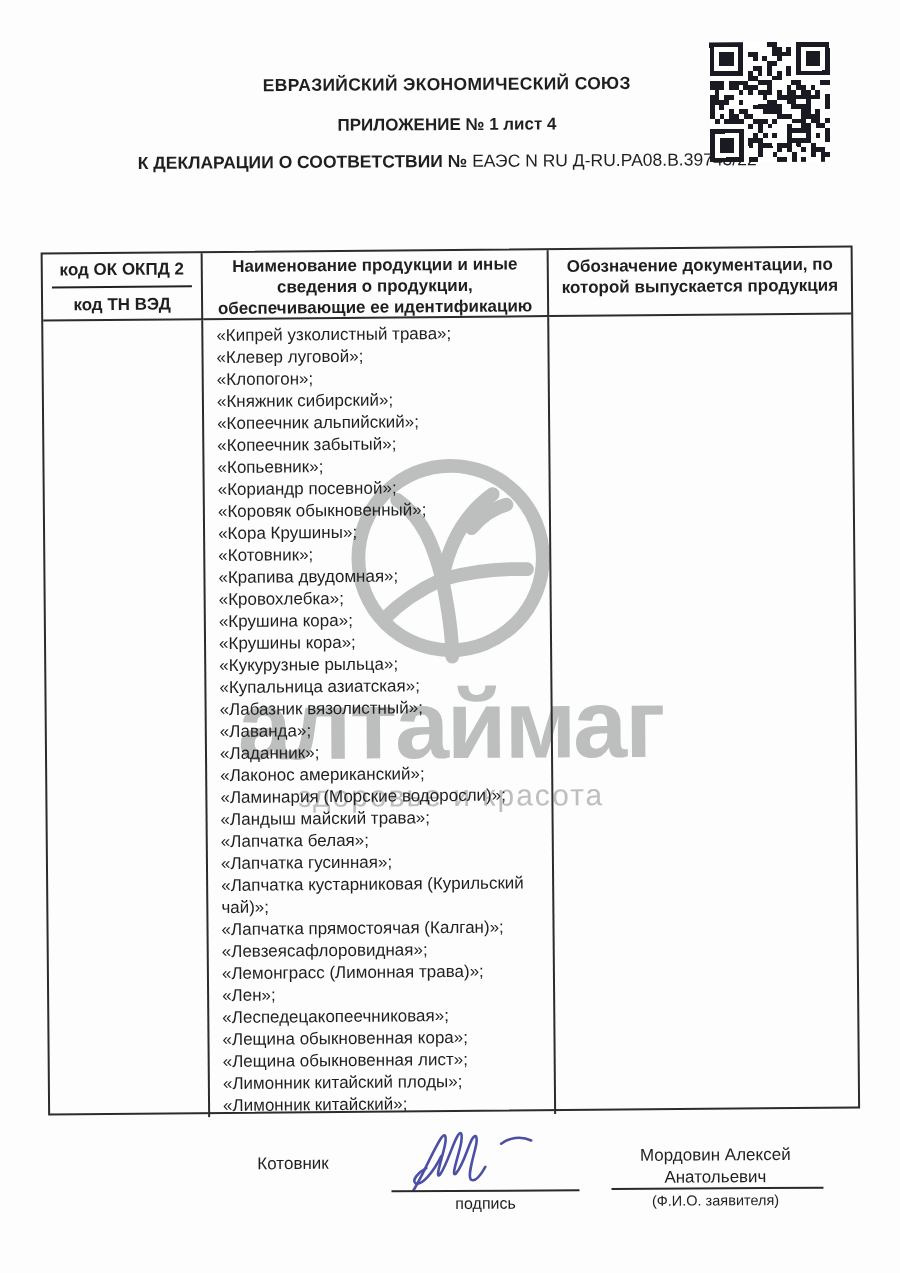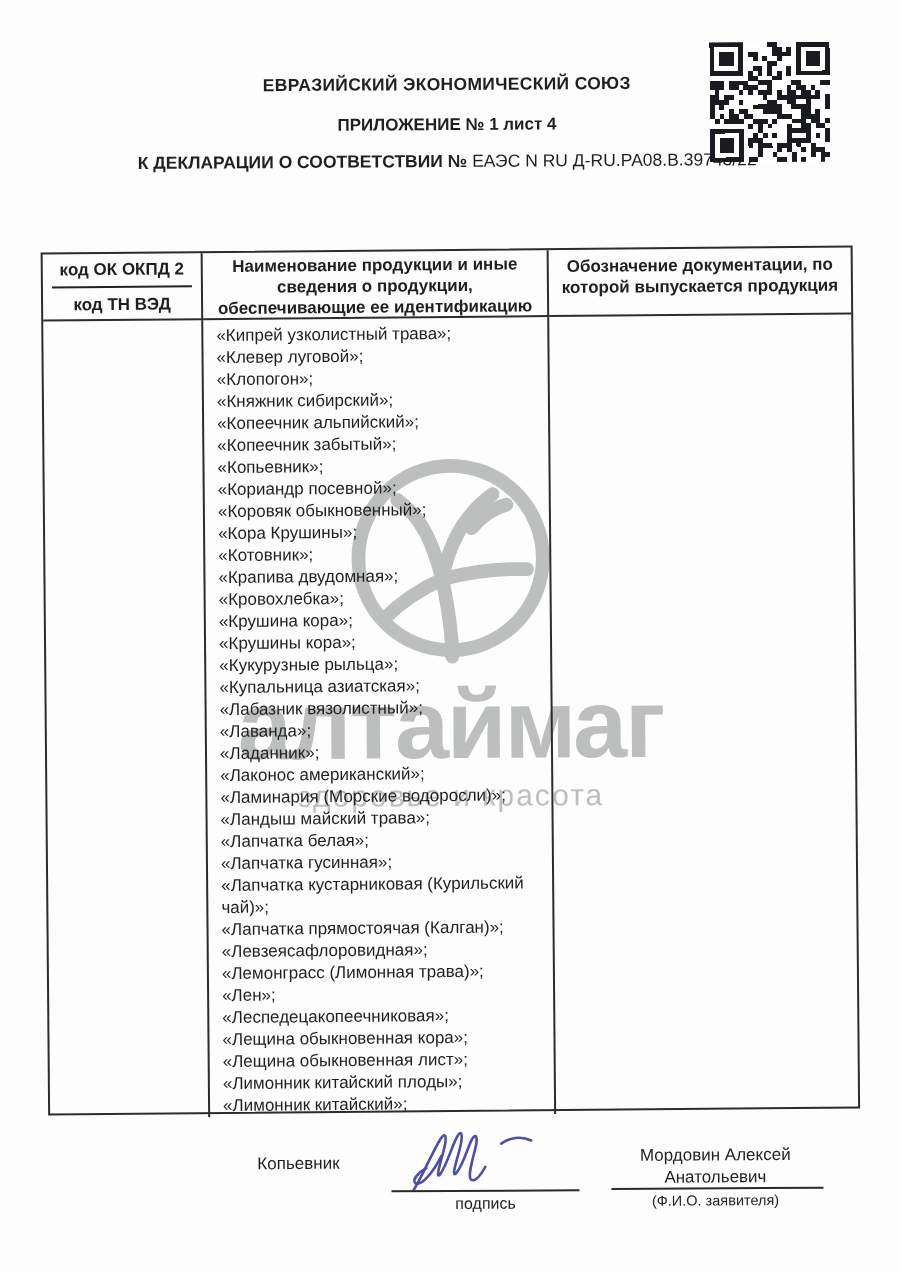--- a/index.html
+++ b/index.html
@@ -344,21 +344,21 @@
           <div class="product-line">«Леспедецакопеечниковая»;</div>
           <div class="product-line">«Лещина обыкновенная кора»;</div>
           <div class="product-line">«Лещина обыкновенная лист»;</div>
           <div class="product-line">«Лимонник китайский плоды»;</div>
           <div class="product-line">«Лимонник китайский»;</div>
         </div>
       <div class="cell"></div>
     </div>
 
     <div class="sig-area">
-      <div class="applicant-label">Копьевник</div>
+      <div class="applicant-label">Котовник</div>
       <svg class="sig-svg" viewBox="0 0 150 68" fill="none">
         <g class="ink" stroke="#4c4fa3" stroke-width="2.6" stroke-linecap="round" stroke-linejoin="round">
           <path d="M8,62 C16,50 28,22 36,10 C41,3 42,10 38,24 C34,38 30,52 35,46 C42,36 48,14 53,7 C57,1 58,9 54,23 C50,37 46,50 51,45 C58,37 63,18 67,11 C71,5 73,9 70,21 C66,36 62,50 66,52 C70,54 76,46 80,39"></path>
           <path d="M36,28 C28,44 16,58 10,55 C6,52 13,44 21,40"></path>
           <path d="M96,16 C104,10 116,8 126,13"></path>
         </g>
       </svg>
       <div class="sig-line"></div>
       <div class="sig-caption">подпись</div>
       <div class="fio-name">Мордовин Алексей Анатольевич</div>

